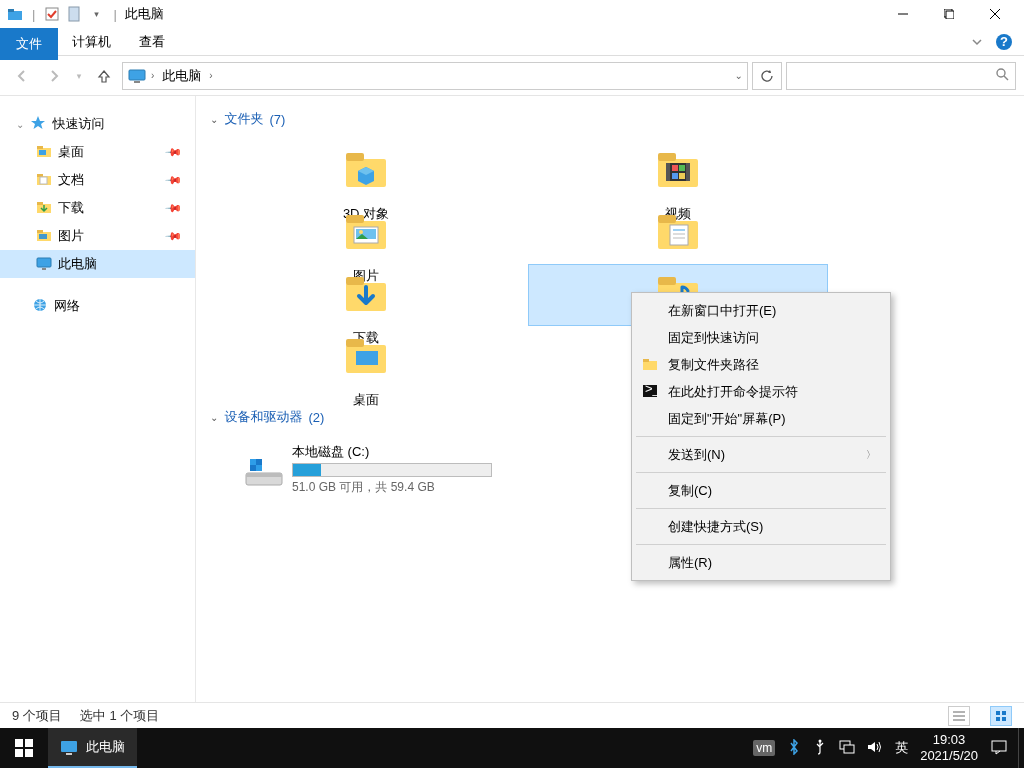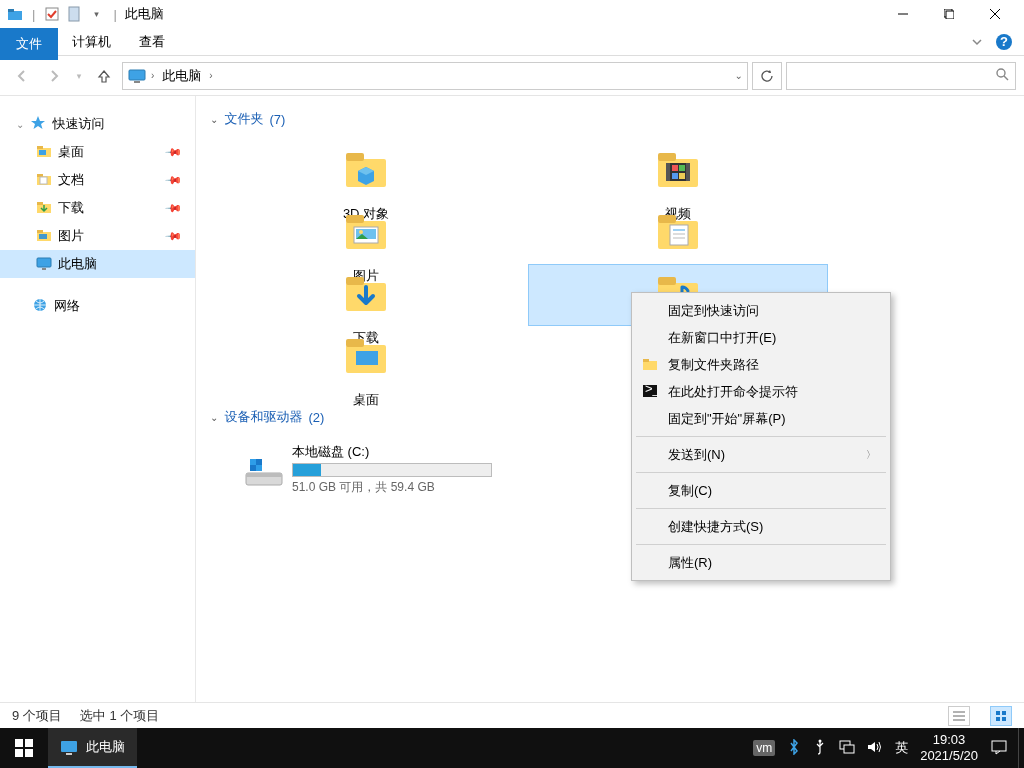--- a/index.html
+++ b/index.html
@@ -398,24 +398,24 @@
         <rect x="1" y="1" width="4" height="4" fill="#1979ca"></rect>
         <rect x="7" y="1" width="4" height="4" fill="#1979ca"></rect>
         <rect x="1" y="7" width="4" height="4" fill="#1979ca"></rect>
         <rect x="7" y="7" width="4" height="4" fill="#1979ca"></rect>
       </svg>
     </div>
 </div>
 
 <div class="context-menu" style="left:631px; top:292px;">
   <div class="mitem">
+      <span>在新窗口中打开(E)</span>
+    </div>
+  <div class="mitem">
       <span>固定到快速访问</span>
-    </div>
-  <div class="mitem">
-      <span>在新窗口中打开(E)</span>
     </div>
   <div class="mitem">
     <span class="micon"><svg width="16" height="16" viewBox="0 0 16 16">
           <rect x="1" y="5" width="14" height="9" fill="#ffd96a"></rect>
           <rect x="1" y="3" width="6" height="3" fill="#e8b84a"></rect>
         </svg></span>
     <span>复制文件夹路径</span>
   </div>
   <div class="mitem">
     <span class="micon"><svg width="16" height="16" viewBox="0 0 16 16">

